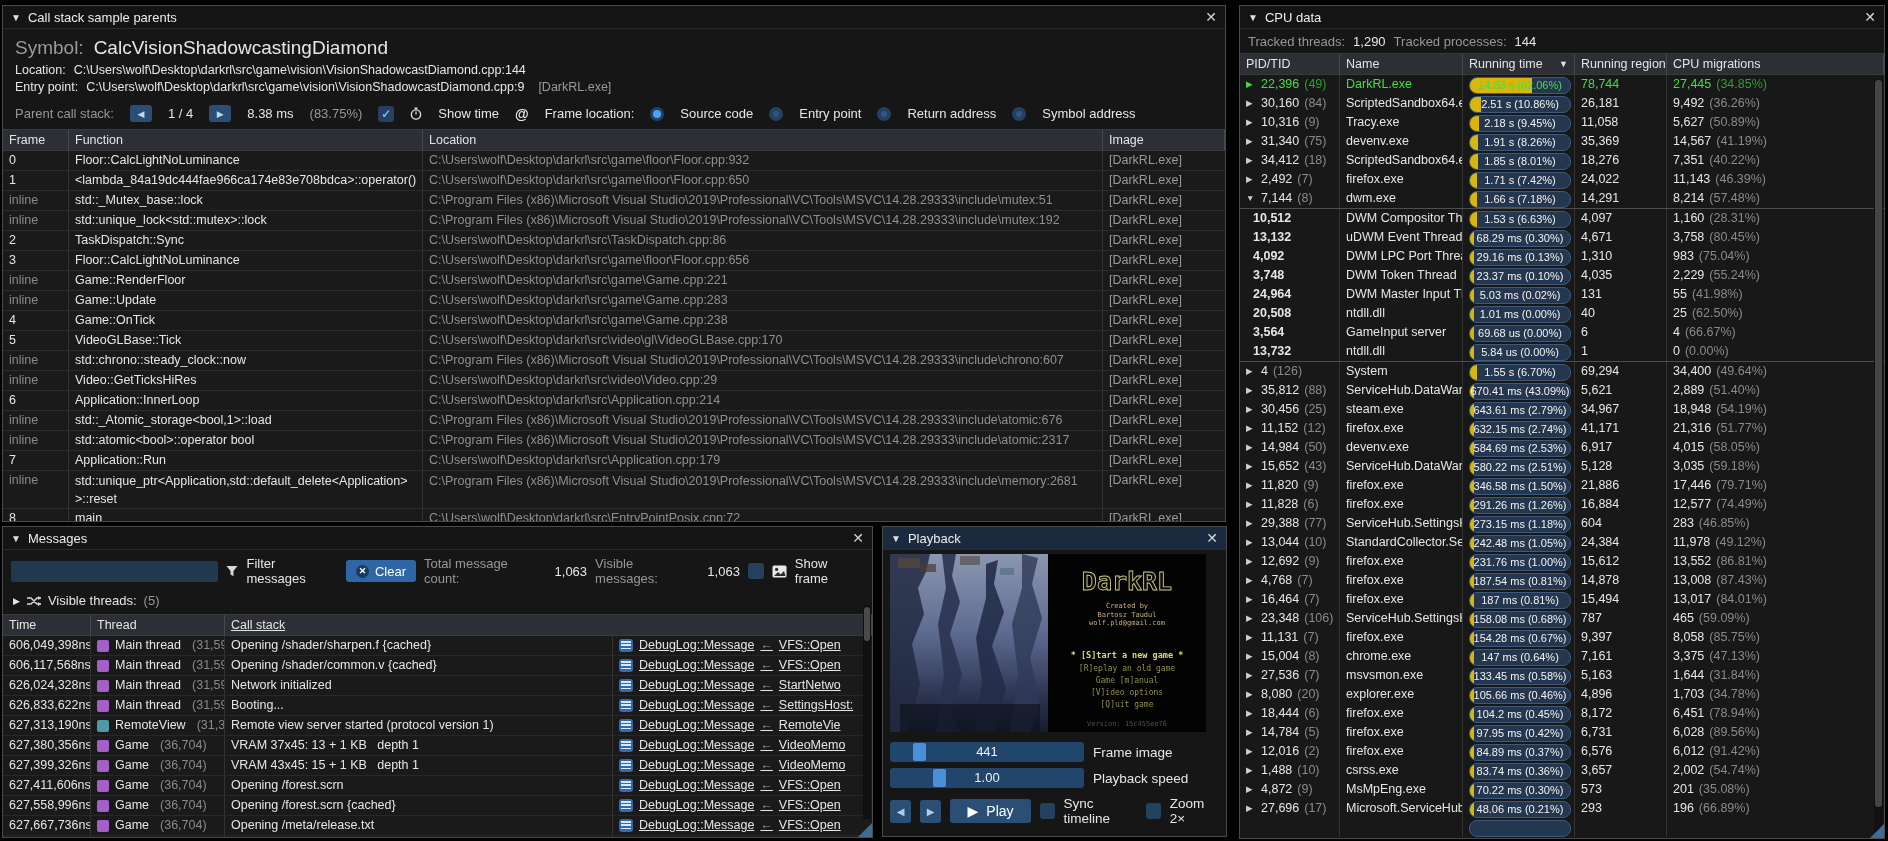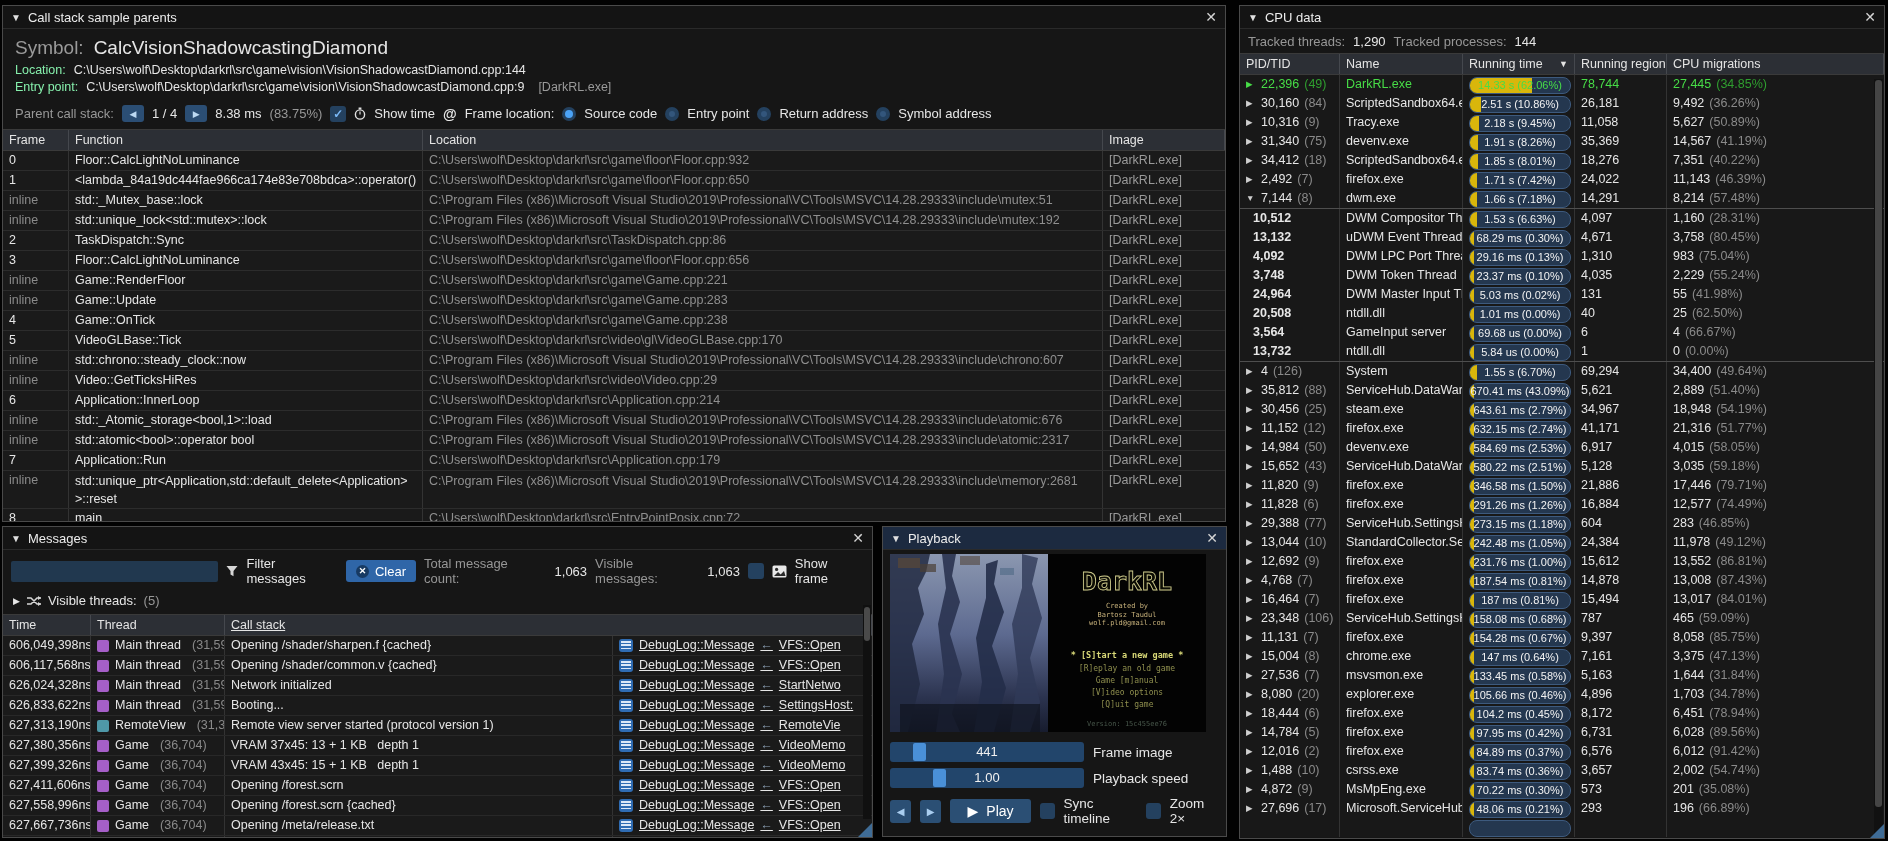--- a/index.html
+++ b/index.html
@@ -12,23 +12,23 @@
   .close{margin-left:auto;color:#d5d5d5;font-size:14px;line-height:14px;cursor:default;}
   .dim{color:#979797;}
   .bright{color:#e6e6e6;}
   .cell{box-sizing:border-box;padding:0 6px;overflow:hidden;white-space:nowrap;border-right:1px solid #333;}
   
   #callstack{left:2px;top:5px;width:1224px;height:517px;}
   .cs-head{padding:6px 12px 2px;}
   .symrow{font-size:19px;margin:2px 0 4px;}
   .symrow .lbl{color:#9a9a9a;margin-right:10px;}
   .metarow{font-size:12.5px;margin:3px 0;}
-  .metarow .lbl{color:#86efac;margin-right:8px;}
+  .metarow .lbl{color:#e5e5e5;margin-right:8px;}
   .metarow .img{color:#9a9a9a;margin-left:14px;}
-  .toolbar{display:flex;align-items:center;gap:8px;font-size:13px;padding:6px 12px 7px;}
+  .toolbar{display:flex;align-items:center;gap:16px;font-size:13px;padding:6px 12px 7px;}
   .navbtn{width:22px;height:17px;border-radius:3px;background:#2b4e74;color:#bcd9f2;font-size:9px;display:flex;align-items:center;justify-content:center;}
   .chk{width:16px;height:16px;border-radius:3px;background:#24415f;display:flex;align-items:center;justify-content:center;color:#7ab8f5;font-size:12px;font-weight:bold;}
   .chk.empty{color:transparent;}
   .radio{width:14px;height:14px;border-radius:50%;background:#24415f;position:relative;}
   .radio.sel::after{content:"";position:absolute;left:3px;top:3px;width:8px;height:8px;border-radius:50%;background:#4ba3f7;}
   .radio.unsel::after{content:"";position:absolute;left:4px;top:4px;width:6px;height:6px;border-radius:50%;background:#33567c;}
   .at{font-weight:bold;font-size:14px;color:#e8e8e8;}
   .table-head{display:flex;height:20px;line-height:20px;background:#2c2f35;font-size:12.5px;color:#e4e4e4;border-top:1px solid #3a3a3a;border-bottom:1px solid #3a3a3a;}
   .table-head .cell{border-right:1px solid #45484e;}
   .c-frame{width:66px;}

